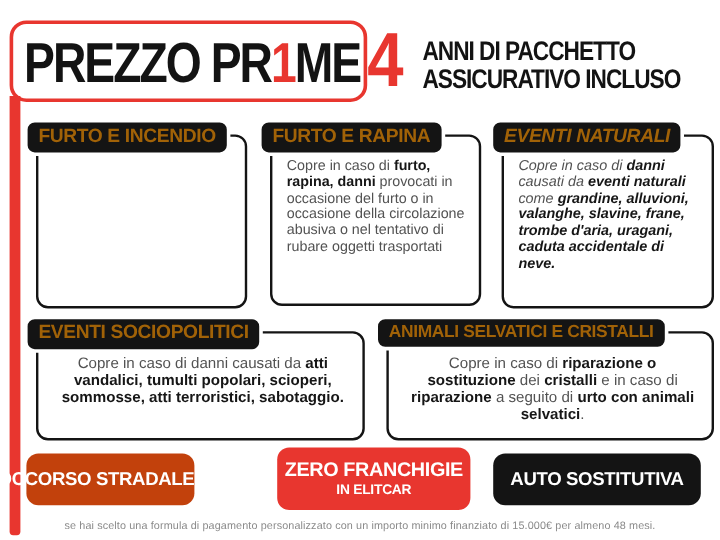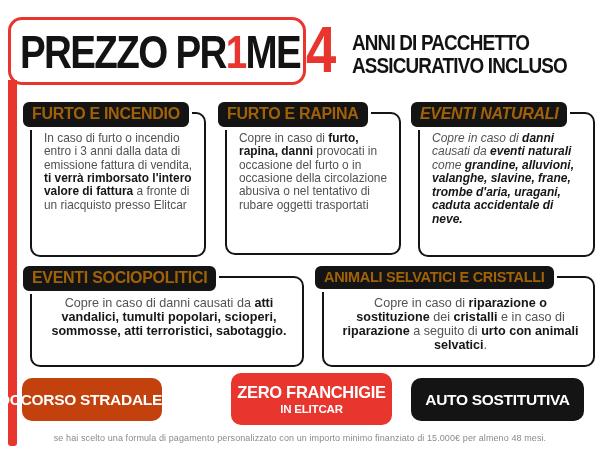--- a/index.html
+++ b/index.html
@@ -89,21 +89,20 @@
   <div id="subtitle">
     <div>ANNI DI PACCHETTO</div>
     <div>ASSICURATIVO INCLUSO</div>
   </div>
 
   <div id="accent-bar"></div>
 
   <div class="card" id="card-0">
     <div class="box"></div>
     <div class="label">FURTO E INCENDIO</div>
-    <div class="body"><span>In caso di furto o incendio entro i 3 anni dalla data di emissione fattura di vendita, </span><b>ti verrà rimborsato l'intero valore di fattura</b><span> a fronte di un riacquisto presso Elitcar</span></div>
   </div>
 
   <div class="card" id="card-1">
     <div class="box"></div>
     <div class="label">FURTO E RAPINA</div>
     <div class="body"><span>Copre in caso di </span><b>furto, rapina, danni</b><span> provocati in occasione del furto o in occasione della circolazione abusiva o nel tentativo di rubare oggetti trasportati</span></div>
   </div>
 
   <div class="card" id="card-2">
     <div class="box"></div>

